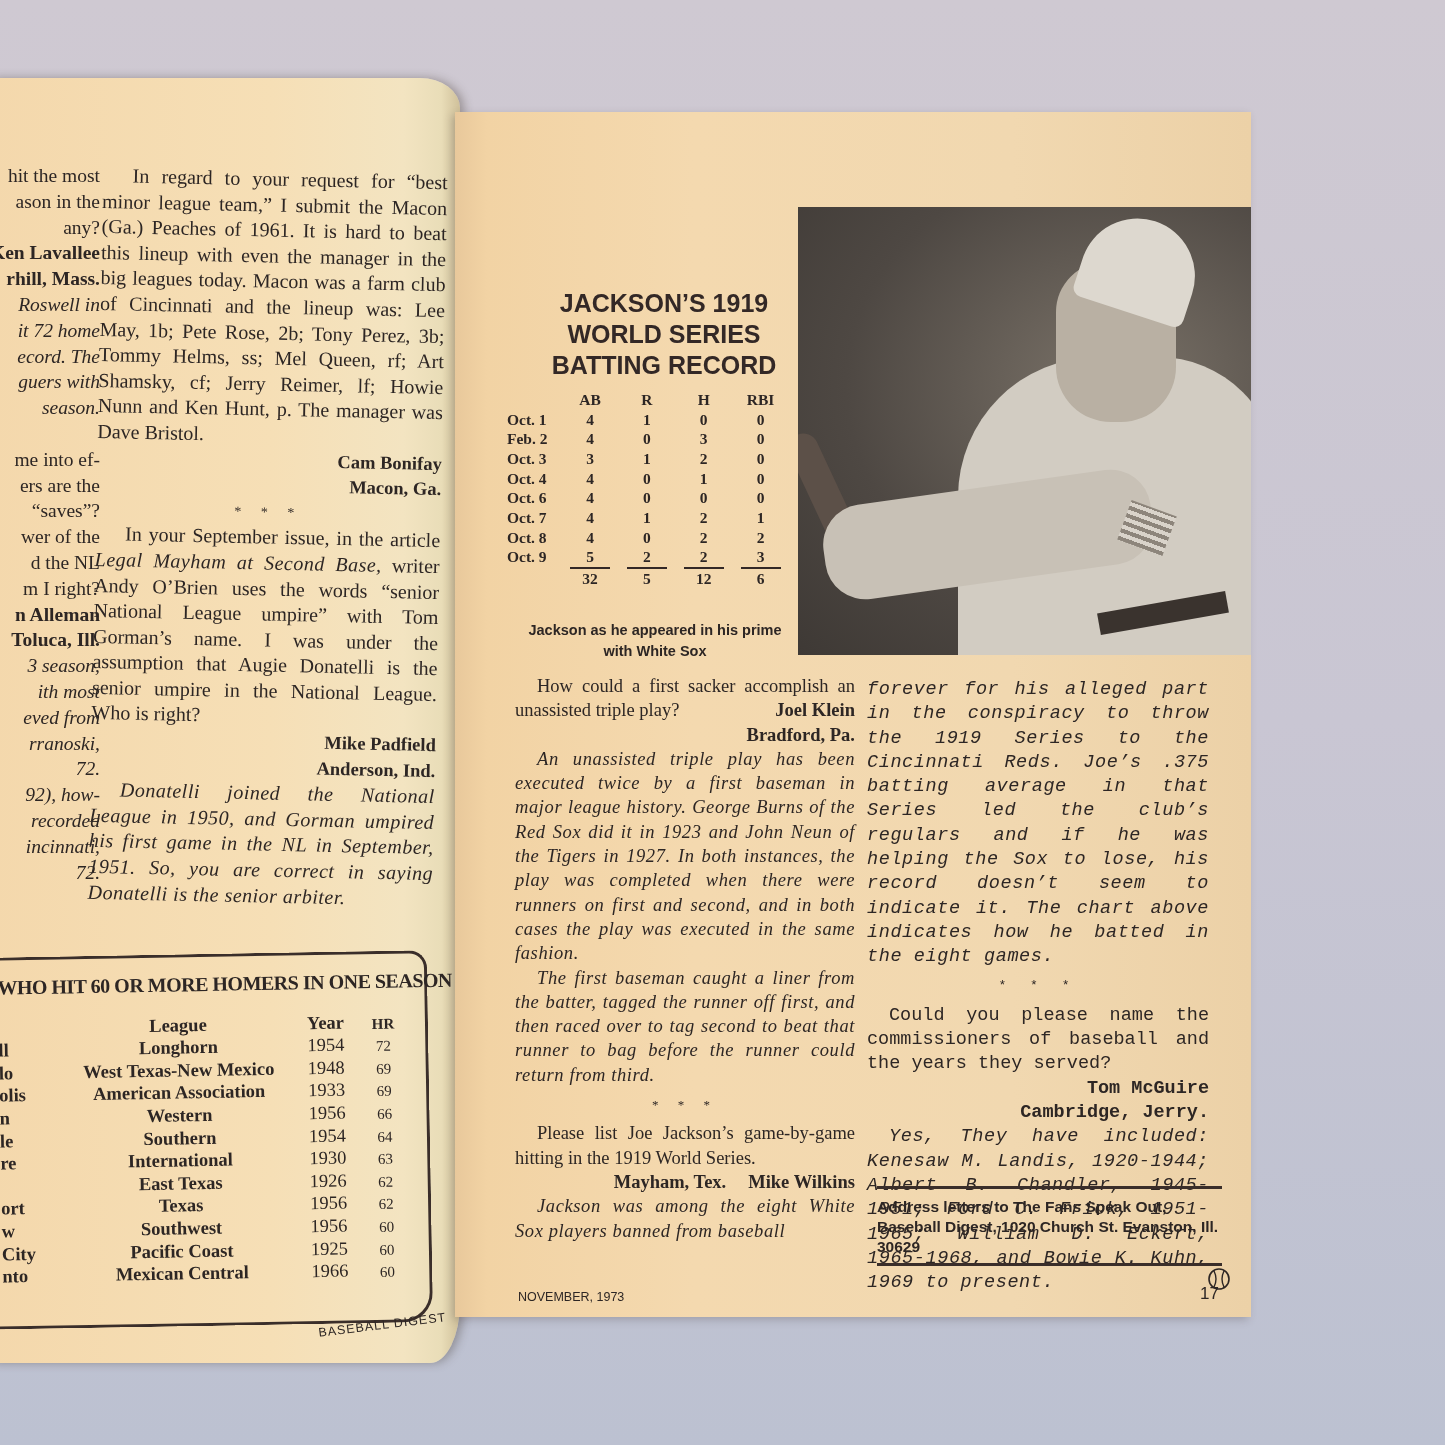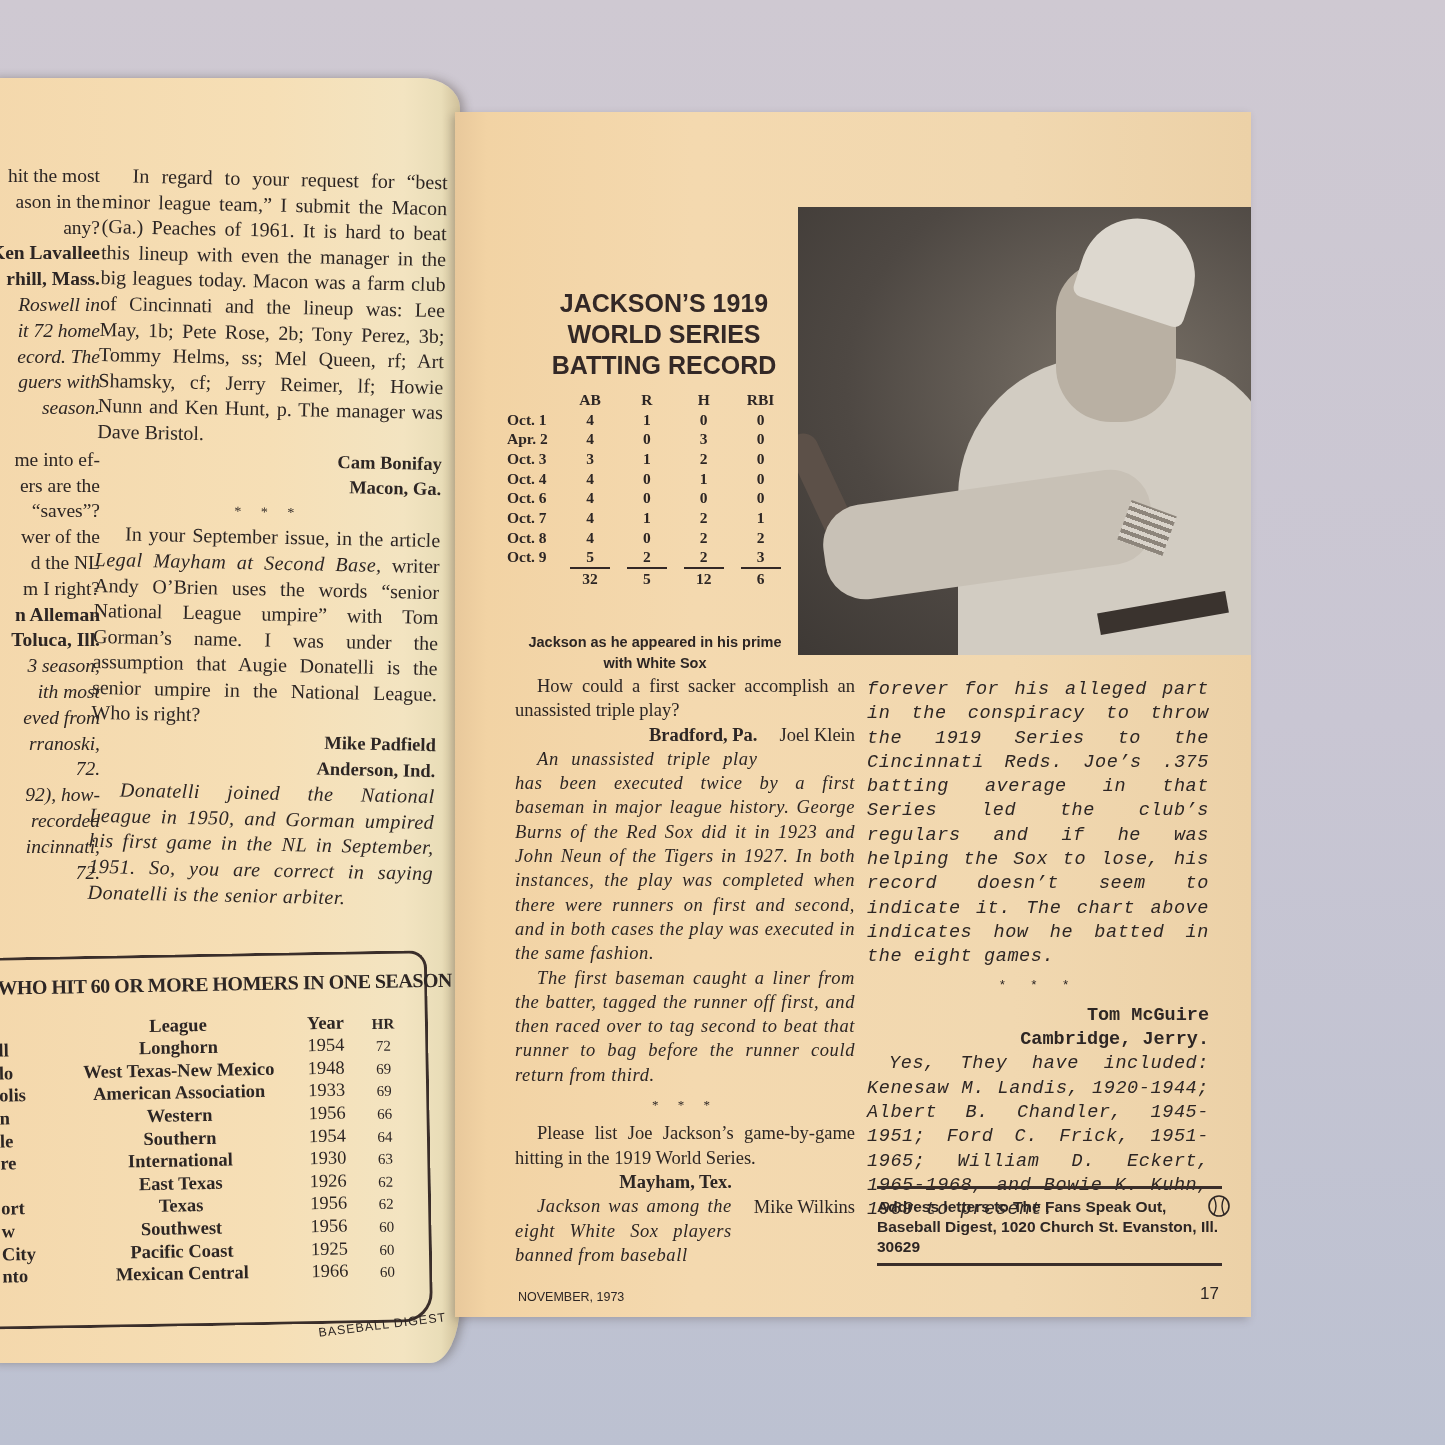--- a/index.html
+++ b/index.html
@@ -45,21 +45,21 @@
     position: absolute; left: 455px; top: 112px; width: 796px; height: 1205px;
     background: linear-gradient(90deg, #e8c89b 0%, #f2d3a4 4%, #f4d9af 30%, #f1d8b0 70%, #ecd1a7 100%);
     box-shadow: -3px 3px 8px rgba(70,60,60,0.25);
   }
   .rp-headline { position: absolute; left: 78px; top: 176px; width: 262px; text-align: center; font-family: "Liberation Sans", sans-serif; font-weight: bold; font-size: 25px; line-height: 31px; color: #332826; }
   .bat-table { position: absolute; left: 52px; top: 278px; width: 275px; font-size: 15.5px; font-weight: bold; }
   .bat-row { display: flex; height: 19.7px; align-items: center; gap: 14px; }
   .bat-row .c-date { width: 60px; }
   .bat-row .c { width: 54px; text-align: center; }
   .bat-totals .c span { display: inline-block; border-top: 2px solid #332826; width: 40px; padding-top: 1px; }
-  .caption { position: absolute; left: 60px; top: 508px; width: 280px; text-align: center; font-family: "Liberation Sans", sans-serif; font-weight: bold; font-size: 14.5px; line-height: 21px; margin-top: 12px; }
+  .caption { position: absolute; left: 60px; top: 508px; width: 280px; text-align: center; font-family: "Liberation Sans", sans-serif; font-weight: bold; font-size: 14.5px; line-height: 21px; }
   .photo {
     position: absolute; left: 343px; top: 95px; width: 453px; height: 448px;
     background: radial-gradient(ellipse at 70% 40%, #7a7268 0%, #4e4843 60%, #3e3935 100%);
     overflow: hidden;
   }
   .photo .cap { position: absolute; left: 285px; top: 12px; width: 115px; height: 95px; background: #ddd8cf; border-radius: 60px 60px 10px 10px; transform: rotate(18deg); }
   .photo .face { position: absolute; left: 258px; top: 55px; width: 120px; height: 160px; background: #b9b0a3; border-radius: 50px 50px 55px 55px; }
   .photo .body { position: absolute; left: 160px; top: 150px; width: 320px; height: 330px; background: #d2ccc2; border-radius: 140px 120px 0 0; }
   .photo .arm { position: absolute; left: 25px; top: 280px; width: 330px; height: 95px; background: #c8c1b6; border-radius: 40px; transform: rotate(-8deg); }
   .photo .bat { position: absolute; left: 20px; top: 220px; width: 30px; height: 170px; background: #5c5048; border-radius: 15px; transform: rotate(-25deg); }
@@ -67,21 +67,21 @@
   .photo .belt { position: absolute; left: 300px; top: 395px; width: 130px; height: 22px; background: #3a332e; transform: rotate(-10deg); }
 
   .rp-col { position: absolute; font-size: 18.5px; line-height: 24.3px; }
   .rp-col p { text-align: justify; }
   .rp-col .q { text-indent: 22px; }
   .rp-col .a { font-style: italic; letter-spacing: 0.6px; text-indent: 22px; }
   .rp-col .sig { text-align: right; font-weight: bold; }
   .rp-col .stars { text-align: center; font-size: 13px; letter-spacing: 8px; }
   .col-a { left: 60px; top: 562px; width: 340px; }
   .col-b { left: 412px; top: 566px; width: 342px; font-family: Liberation Mono, monospace; }
-  .inline-sig { font-weight: normal; float: right; margin-top: 25px; }
+  .inline-sig { font-weight: bold; float: right; }
   .ball-icon { display: inline-block; width: 24px; height: 24px; float: right; margin-top: -4px; }
   .address-box { position: absolute; left: 422px; top: 1074px; width: 345px; border-top: 3px solid #3a2e2a; border-bottom: 3px solid #3a2e2a; padding: 8px 0 6px; font-family: "Liberation Sans", sans-serif; font-weight: bold; font-size: 15.5px; line-height: 20px; }
   .rp-footer-date { position: absolute; left: 63px; top: 1178px; font-family: "Liberation Sans", sans-serif; font-size: 12.5px; }
   .rp-page-num { position: absolute; left: 745px; top: 1172px; font-family: "Liberation Sans", sans-serif; font-weight: normal; font-size: 17px; }
 </style>
 </head>
 <body>
 
 <div class="left-page">
   <div class="lp-col1" id="lp-col1">
@@ -226,21 +226,21 @@
     </div>
     <div id="bat-rows">
         <div class="bat-row">
           <span class="c-date">Oct. 1</span>
           <span class="c">4</span>
           <span class="c">1</span>
           <span class="c">0</span>
           <span class="c">0</span>
         </div>
         <div class="bat-row">
-          <span class="c-date">Apr. 2</span>
+          <span class="c-date">Feb. 2</span>
           <span class="c">4</span>
           <span class="c">0</span>
           <span class="c">3</span>
           <span class="c">0</span>
         </div>
         <div class="bat-row">
           <span class="c-date">Oct. 3</span>
           <span class="c">3</span>
           <span class="c">1</span>
           <span class="c">2</span>
@@ -310,20 +310,21 @@
     <p class="a">The first baseman caught a liner from the batter, tagged the runner off first, and then raced over to tag second to beat that runner to bag before the runner could return from third.</p>
     <p class="stars" style="margin:6px 0 4px">* * *</p>
     <p class="q"><span>Please list Joe Jackson’s game-by-game hitting in the 1919 World Series.</span> <span class="inline-sig">Mike Wilkins</span></p>
     <p class="sig">Mayham, Tex.</p>
     <p class="a">Jackson was among the eight White Sox players banned from baseball</p>
   </div>
 
   <div class="rp-col col-b">
     <p class="a" style="text-indent:0">forever for his alleged part in the conspiracy to throw the 1919 Series to the Cincinnati Reds. Joe’s .375 batting average in that Series led the club’s regulars and if he was helping the Sox to lose, his record doesn’t seem to indicate it. The chart above indicates how he batted in the eight games.</p>
     <p class="stars" style="margin:4px 0 6px">* * *</p>
+    <p class="q">Could you please name the commissioners of baseball and the years they served?</p>
     <p class="sig">Tom McGuire</p>
     <p class="sig">Cambridge, Jerry.</p>
     <p class="a"><span>Yes, They have included: Kenesaw M. Landis, 1920-1944; Albert B. Chandler, 1945-1951; Ford C. Frick, 1951-1965; William D. Eckert, 1965-1968, and Bowie K. Kuhn, 1969 to present.</span>
       <span class="ball-icon">
         <svg width="24" height="24" viewBox="0 0 24 24">
             <circle cx="12" cy="12" r="10" fill="none" stroke="#2d2624" stroke-width="1.6"></circle>
             <path d="M7 4 Q11 12 7 20" fill="none" stroke="#2d2624" stroke-width="1.4"></path>
             <path d="M17 4 Q13 12 17 20" fill="none" stroke="#2d2624" stroke-width="1.4"></path>
           </svg>
       </span>

